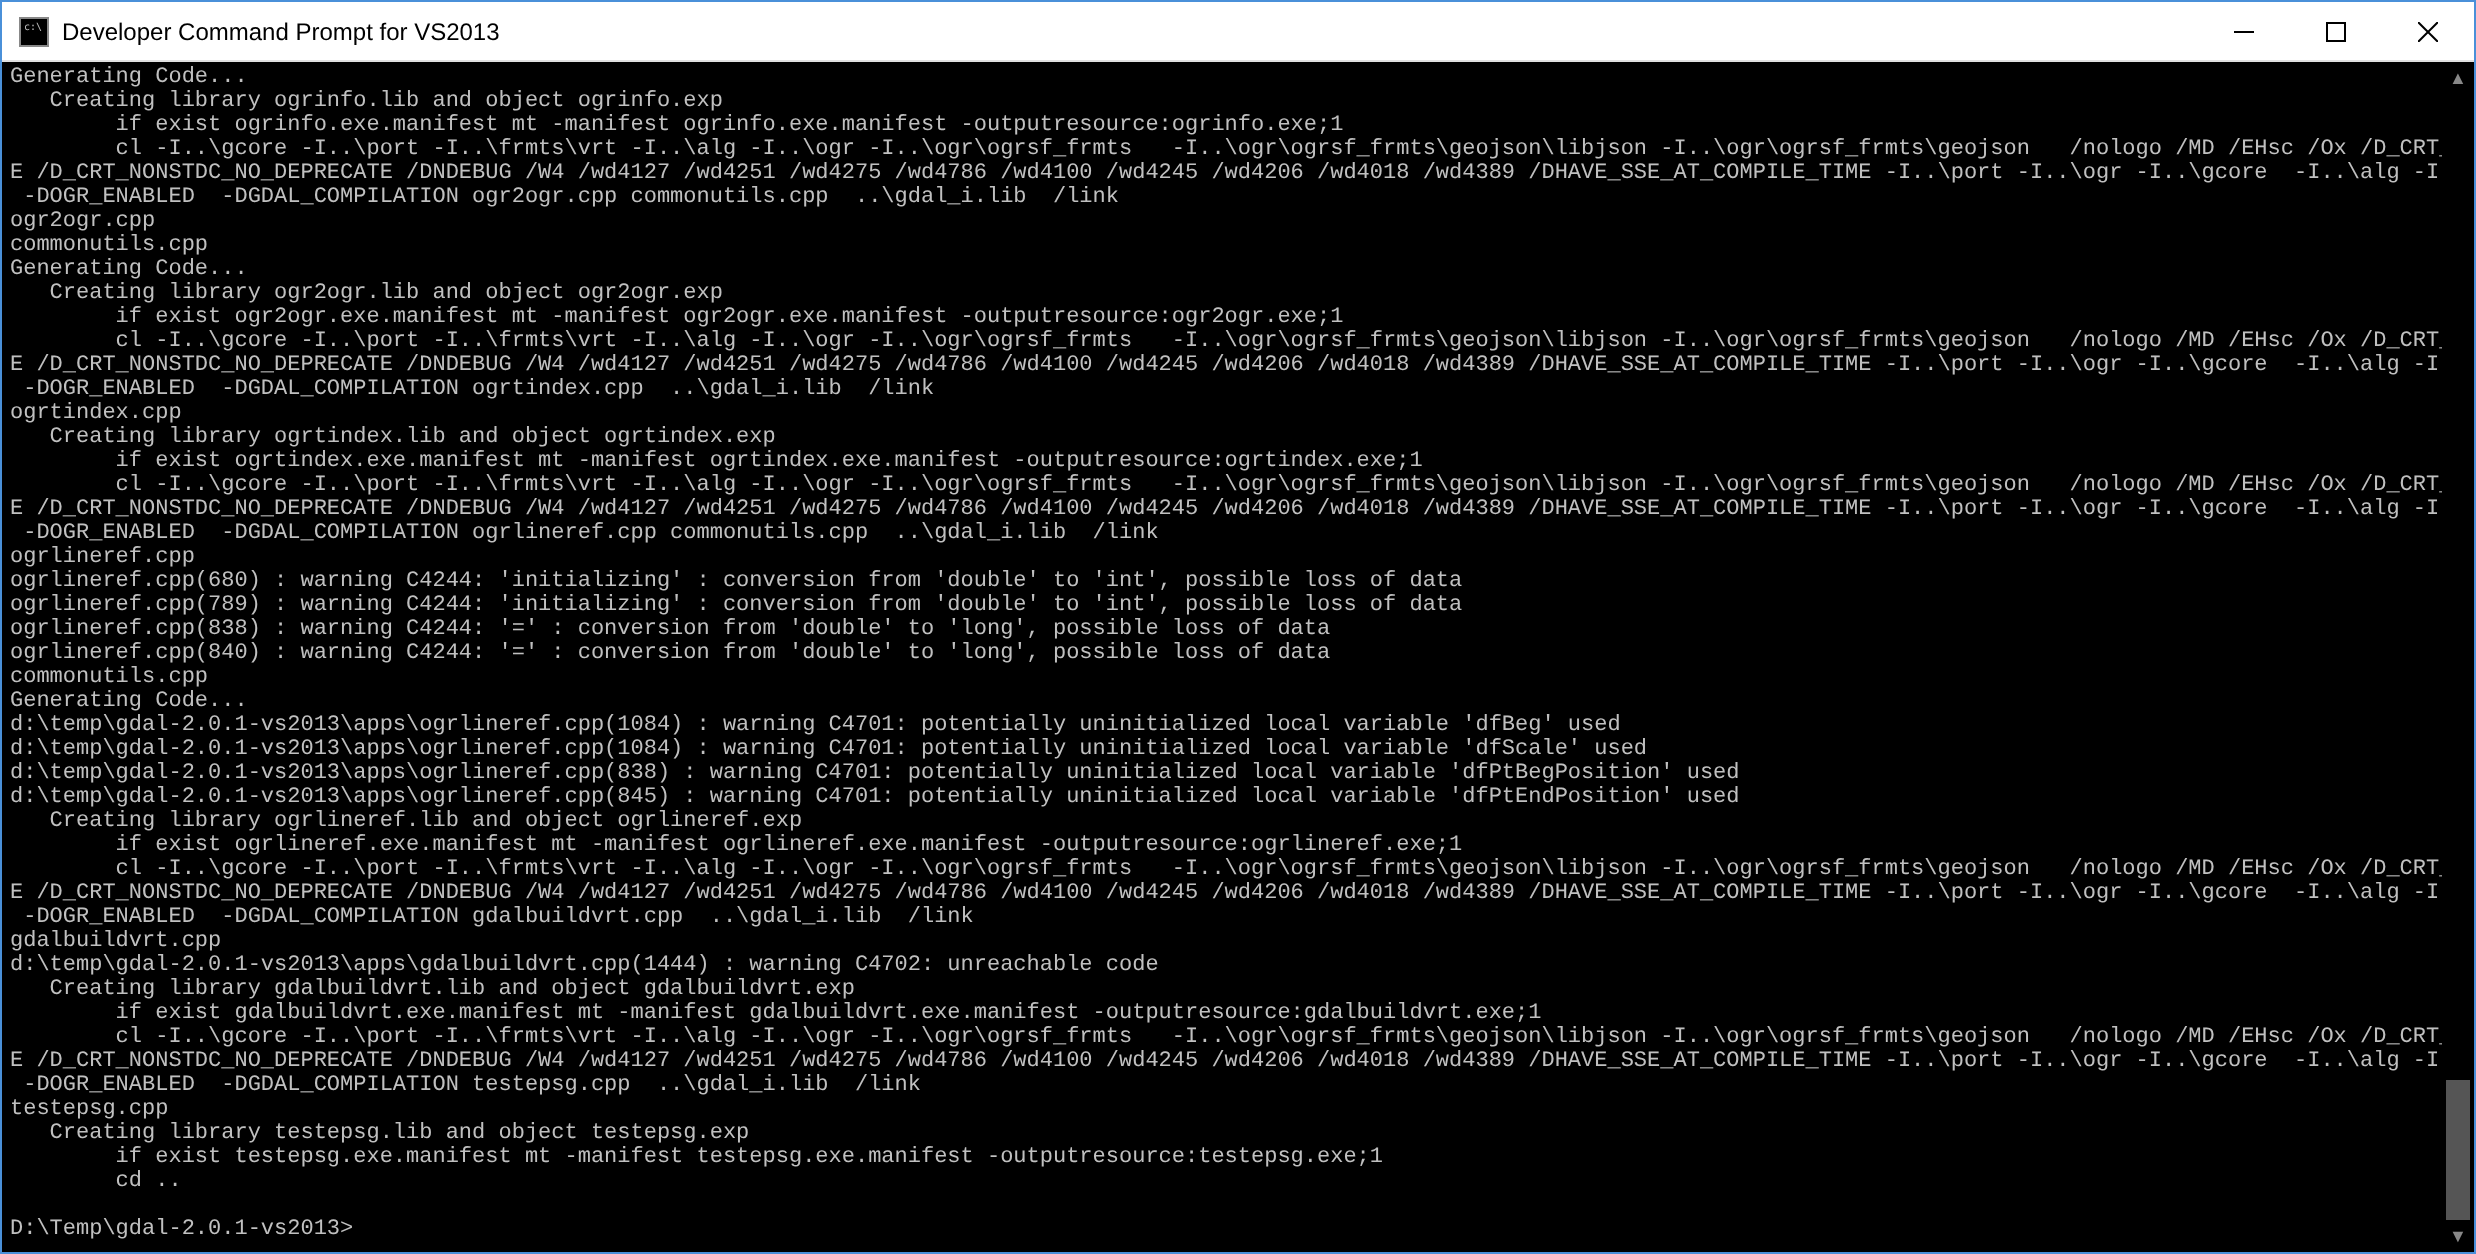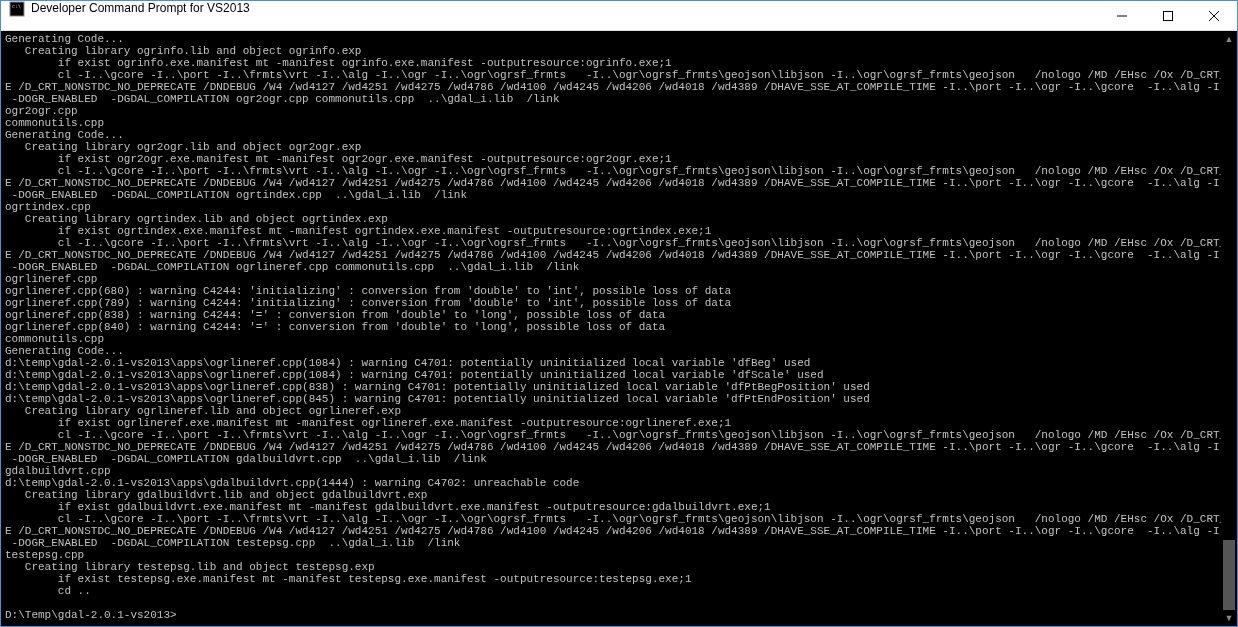--- a/index.html
+++ b/index.html
@@ -8,20 +8,21 @@
     height: 627px;
     background: #ffffff;
     font-family: "Segoe UI", Tahoma, sans-serif;
     overflow: hidden;
     border: 1px solid #4a90d9;
   }
   .titlebar {
     height: 30px;
     background: #ffffff;
     display: flex;
+    align-items: center;
     padding-left: 8px;
     border-bottom: 1px solid #e0e0e0;
   }
   .titlebar-icon {
     width: 16px;
     height: 16px;
     margin-right: 6px;
     display:inline-flex;
     align-items:center;
     justify-content:center;

